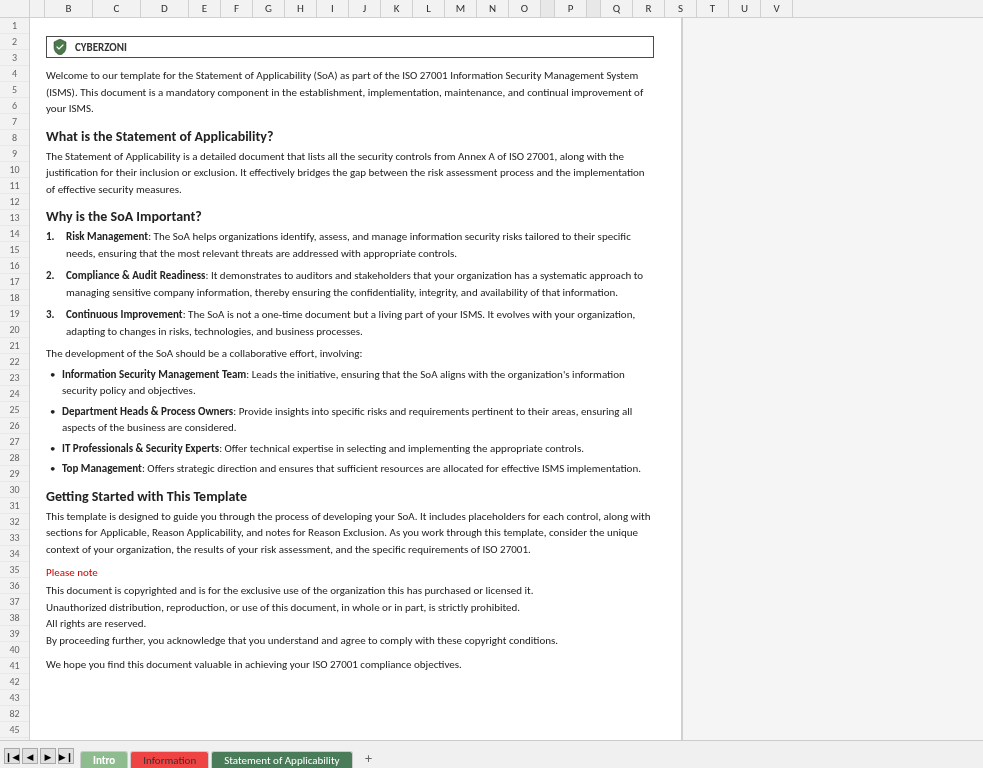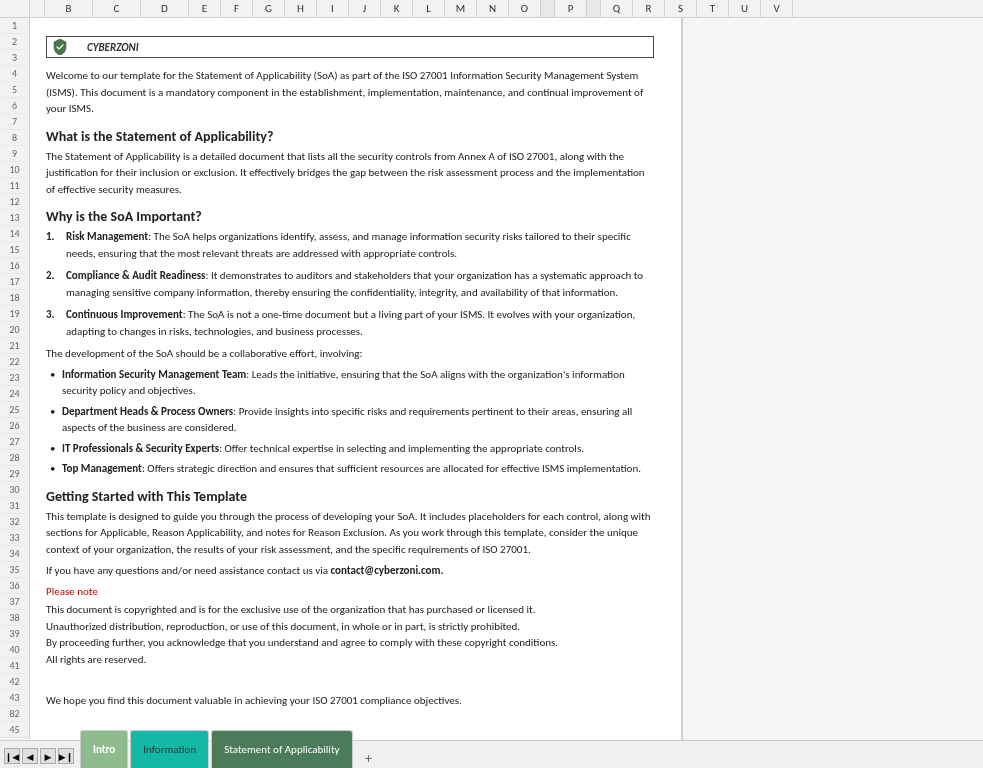--- a/index.html
+++ b/index.html
@@ -62,27 +62,26 @@
     }
 
     
     .doc-area {
       padding: 8px 16px 16px 16px;
       max-width: 640px;
     }
     .logo-box {
       display: flex;
       align-items: center;
-      gap: 20px;
+      gap: 8px;
       border: 1.5px solid #4a4a4a;
       padding: 2px 6px;
       font-weight: bold;
       font-size: 11px;
       color: #333;
-      font-style: italic;
     }
     .logo-shield {
       width: 14px;
       height: 16px;
     }
 
     .intro-text {
       font-size: 11px;
       line-height: 1.5;
       color: #222;
@@ -198,38 +197,38 @@
       background: #e0e0e0;
       border: 1px solid #aaa;
       display: flex;
       align-items: center;
       justify-content: center;
       cursor: pointer;
       font-size: 9px;
     }
 
     .tab {
-      height: 38px;
+      height: 17px;
       padding: 0 12px;
       display: flex;
       align-items: center;
       font-size: 11px;
       cursor: pointer;
       border-top: 1px solid #ccc;
       border-left: 1px solid #ccc;
       border-right: 1px solid #ccc;
       border-radius: 3px 3px 0 0;
     }
     .tab-intro {
       background: #8fbc8f;
       color: #fff;
       font-weight: bold;
     }
     .tab-information {
-      background: #14b8a6;
+      background: #ef4444;
       color: #333;
     }
     .tab-soa {
       background: #4a7c59;
       color: #fff;
     }
 
     .add-tab {
       width: 20px;
       height: 20px;
@@ -403,32 +402,29 @@
             <span class="bullet-content">
               <strong>Top Management</strong><span>: Offers strategic direction and ensures that sufficient resources are allocated for effective ISMS implementation.</span>
             </span>
           </li>
         </ul>
 
         <p class="section-heading">Getting Started with This Template</p>
 
         <p class="body-text">This template is designed to guide you through the process of developing your SoA. It includes placeholders for each control, along with sections for Applicable, Reason Applicability, and notes for Reason Exclusion. As you work through this template, consider the unique context of your organization, the results of your risk assessment, and the specific requirements of ISO 27001.</p>
 
-        <p class="contact-line">
-          <span>If you have any questions and/or need assistance contact us via </span><strong class="contact-link">contact@cyberzoni.com.</strong>
-        </p>
 
         <p class="please-note">Please note</p>
 
         <div>
-          <p class="copyright-text">This document is copyrighted and is for the exclusive use of the organization that has purchased or licensed it.</p>
+          <p class="copyright-text">This document is copyrighted and is for the exclusive use of the organization this has purchased or licensed it.</p>
           <p class="copyright-text">Unauthorized distribution, reproduction, or use of this document, in whole or in part, is strictly prohibited.</p>
+          <p class="copyright-text">All rights are reserved.</p>
           <p class="copyright-text">By proceeding further, you acknowledge that you understand and agree to comply with these copyright conditions.</p>
-          <p class="copyright-text">All rights are reserved.</p>
-          <p class="copyright-text" style="margin-top:25px;">We hope you find this document valuable in achieving your ISO 27001 compliance objectives.</p>
+          <p class="copyright-text" style="margin-top:8px;">We hope you find this document valuable in achieving your ISO 27001 compliance objectives.</p>
         </div>
 
       </div>
     </div>
 
     <div class="right-gray"></div>
 
   </div>
 
   <div class="tab-bar">

